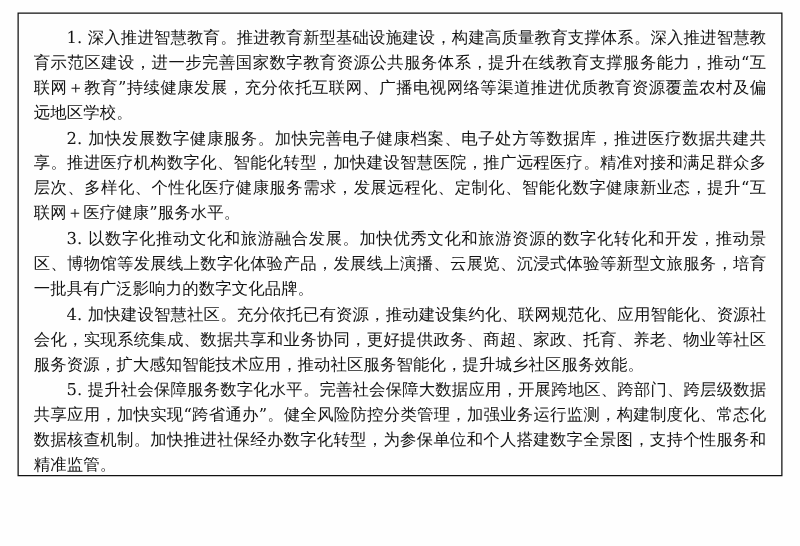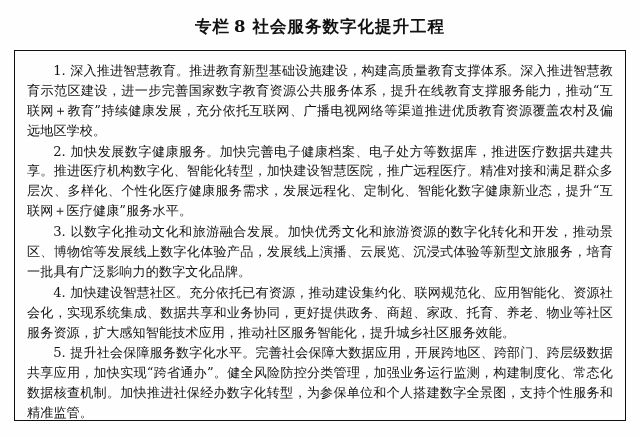--- a/index.html
+++ b/index.html
@@ -53,23 +53,20 @@
   }
   .para:last-child {
     margin-bottom: 0;
   }
 </style>
 </head>
 <body>
 
 <div class="page">
 
-  <div class="box-title">
-    <span>专栏</span><span class="num">8</span><span>社会服务数字化提升工程</span>
-  </div>
 
   <div class="frame">
     <p class="para">1. 深入推进智慧教育。推进教育新型基础设施建设，构建高质量教育支撑体系。深入推进智慧教育示范区建设，进一步完善国家数字教育资源公共服务体系，提升在线教育支撑服务能力，推动“互联网＋教育”持续健康发展，充分依托互联网、广播电视网络等渠道推进优质教育资源覆盖农村及偏远地区学校。</p>
     <p class="para">2. 加快发展数字健康服务。加快完善电子健康档案、电子处方等数据库，推进医疗数据共建共享。推进医疗机构数字化、智能化转型，加快建设智慧医院，推广远程医疗。精准对接和满足群众多层次、多样化、个性化医疗健康服务需求，发展远程化、定制化、智能化数字健康新业态，提升“互联网＋医疗健康”服务水平。</p>
     <p class="para">3. 以数字化推动文化和旅游融合发展。加快优秀文化和旅游资源的数字化转化和开发，推动景区、博物馆等发展线上数字化体验产品，发展线上演播、云展览、沉浸式体验等新型文旅服务，培育一批具有广泛影响力的数字文化品牌。</p>
     <p class="para">4. 加快建设智慧社区。充分依托已有资源，推动建设集约化、联网规范化、应用智能化、资源社会化，实现系统集成、数据共享和业务协同，更好提供政务、商超、家政、托育、养老、物业等社区服务资源，扩大感知智能技术应用，推动社区服务智能化，提升城乡社区服务效能。</p>
     <p class="para">5. 提升社会保障服务数字化水平。完善社会保障大数据应用，开展跨地区、跨部门、跨层级数据共享应用，加快实现“跨省通办”。健全风险防控分类管理，加强业务运行监测，构建制度化、常态化数据核查机制。加快推进社保经办数字化转型，为参保单位和个人搭建数字全景图，支持个性服务和精准监管。</p>
   </div>
 
 </div>

